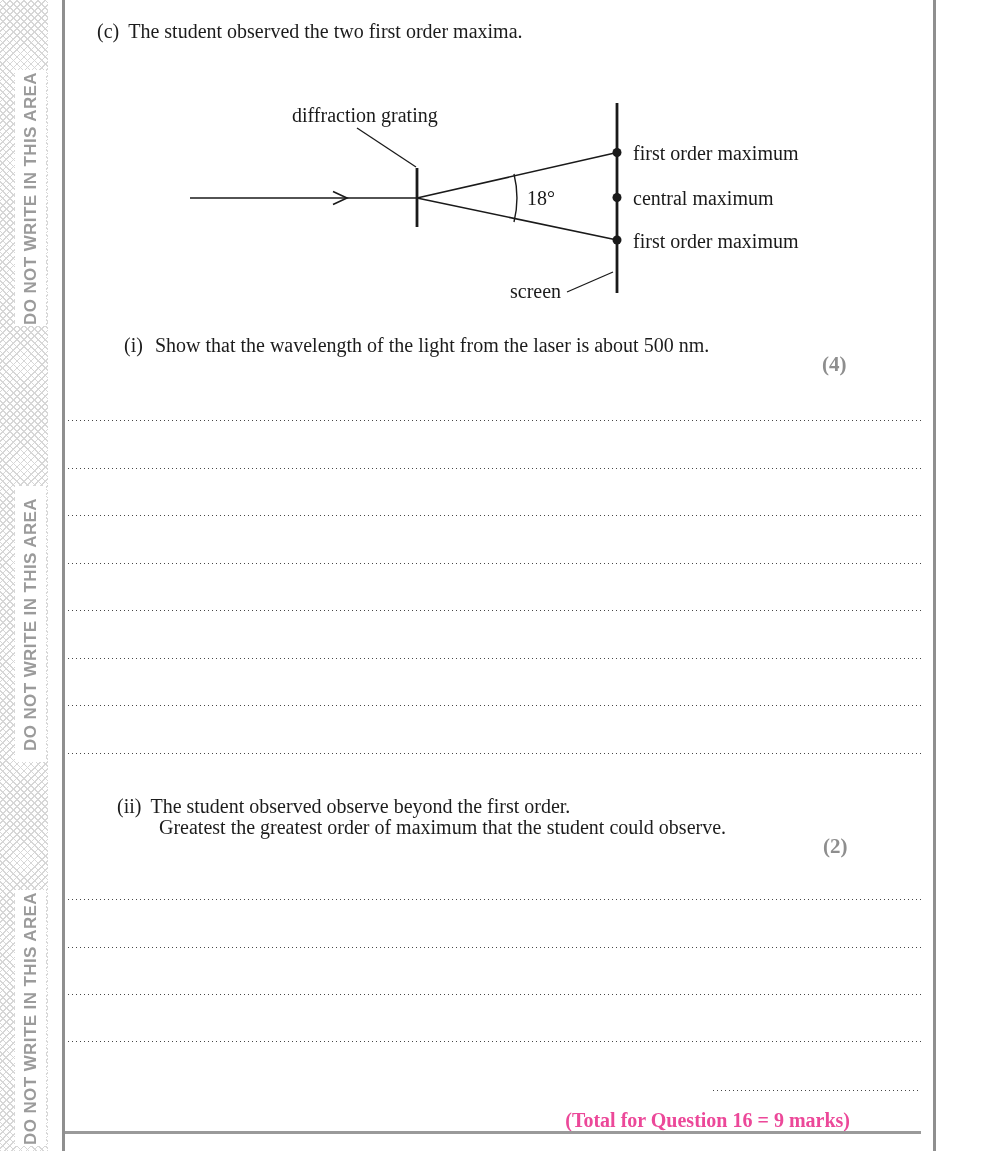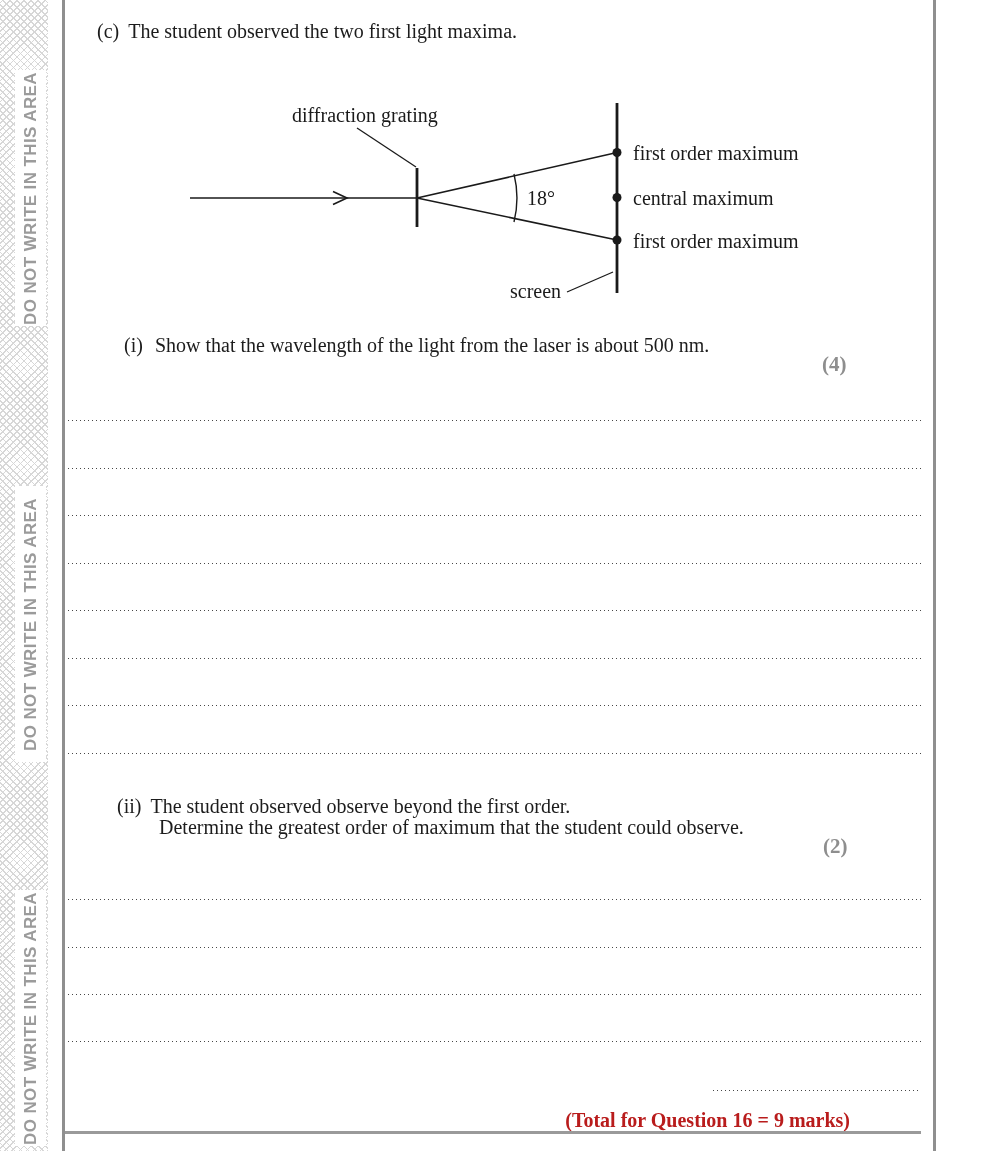--- a/index.html
+++ b/index.html
@@ -71,21 +71,21 @@
     background-position: 0 bottom;
     background-size: 4px 1.4px;
   }
   .dotline.answer { left: 713px; width: 208px; }
   .total-line {
     position: absolute;
     right: 140px;
     top: 1109px;
     font-weight: bold;
     font-size: 20px;
-    color: #b91c1c;
+    color: #ec4899;
   }
   .bottom-rule {
     position: absolute;
     left: 65px;
     top: 1131px;
     width: 856px;
     height: 3px;
     background: #9a9a9a;
   }
   svg text {
@@ -103,21 +103,21 @@
     <div class="margin-label" style="top:70px;  height:256px;">DO NOT WRITE IN THIS AREA</div>
     <div class="margin-label" style="top:486px; height:276px;">DO NOT WRITE IN THIS AREA</div>
     <div class="margin-label" style="top:890px; height:256px;">DO NOT WRITE IN THIS AREA</div>
   </div>
 
   <div class="vline left"></div>
   <div class="vline right"></div>
 
   <div class="abs qrow gap9" style="left:97px; top:19px;">
     <span class="marker">(c)</span>
-    <span>The student observed the two first light maxima.</span>
+    <span>The student observed the two first order maxima.</span>
   </div>
 
   <svg class="abs" style="left:180px; top:95px;" width="650" height="215" viewBox="0 0 650 215">
 
     <line x1="10" y1="103" x2="237" y2="103" stroke="#1a1a1a" stroke-width="1.6"></line>
     <polyline points="153,96.5 167,103 153,109.5" fill="none" stroke="#1a1a1a" stroke-width="1.6"></polyline>
 
     <line x1="237" y1="73" x2="237" y2="132" stroke="#1a1a1a" stroke-width="2.8"></line>
     <line x1="177" y1="33" x2="236" y2="72" stroke="#1a1a1a" stroke-width="1.3"></line>
     <text x="112" y="27">diffraction grating</text>
@@ -153,21 +153,21 @@
   <div class="dotline" style="top:562px;"></div>
   <div class="dotline" style="top:609px;"></div>
   <div class="dotline" style="top:657px;"></div>
   <div class="dotline" style="top:704px;"></div>
   <div class="dotline" style="top:752px;"></div>
 
   <div class="abs qrow gap9" style="left:117px; top:794px;">
     <span class="marker">(ii)</span>
     <span>The student observed observe beyond the first order.</span>
   </div>
-  <div class="abs" style="left:159px; top:815px;">Determine the greatest order of maximum that the student could observe.</div>
+  <div class="abs" style="left:159px; top:815px;">Greatest the greatest order of maximum that the student could observe.</div>
   <div class="marks" style="left:823px; top:835px;">(2)</div>
 
   <div class="dotline" style="top:898px;"></div>
   <div class="dotline" style="top:946px;"></div>
   <div class="dotline" style="top:993px;"></div>
   <div class="dotline" style="top:1040px;"></div>
 
   <div class="dotline answer" style="top:1089px;"></div>
 
   <div class="total-line">(Total for Question 16 = 9 marks)</div>

